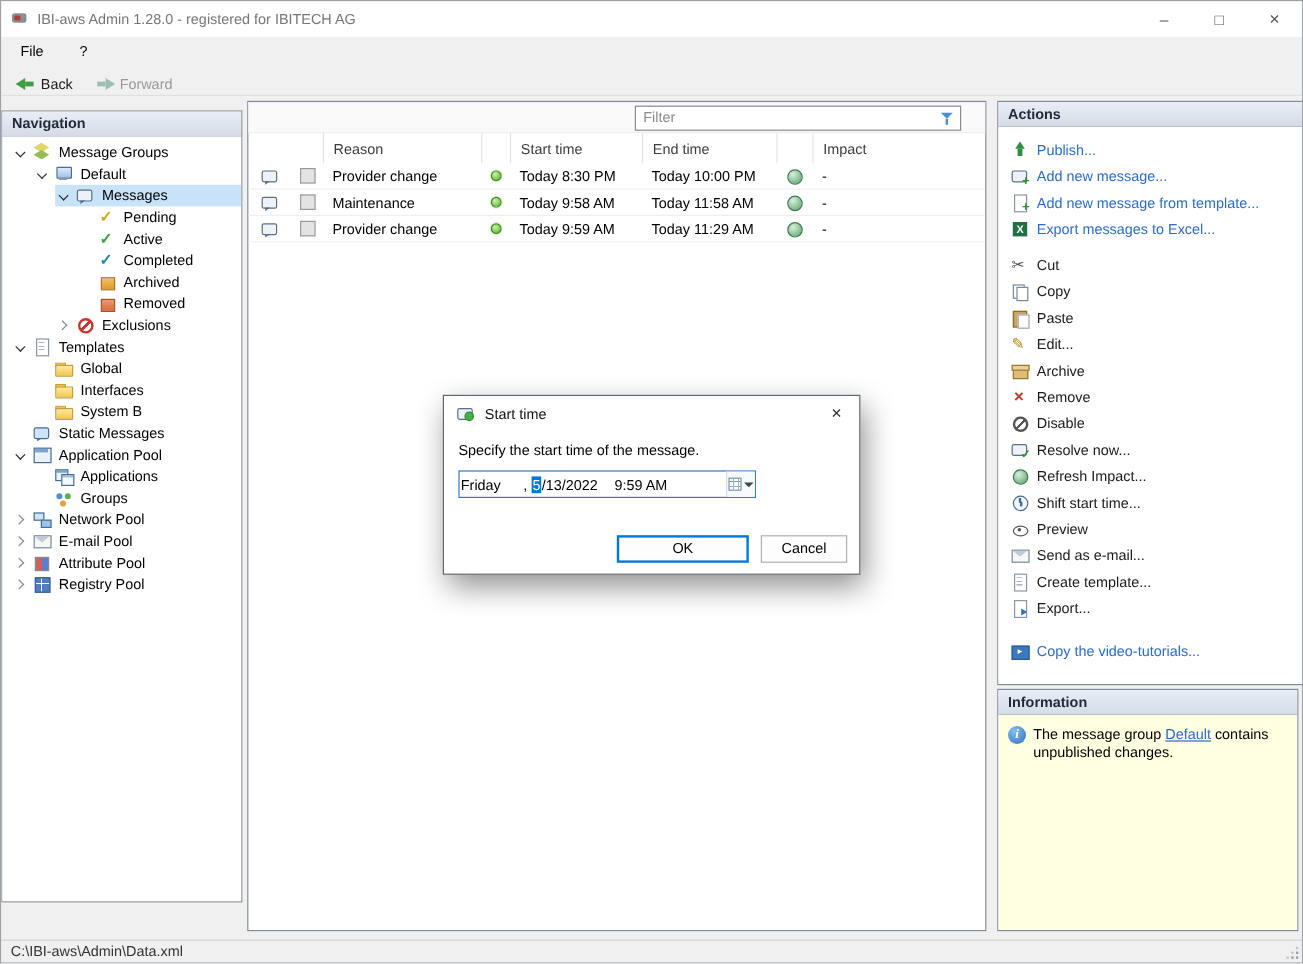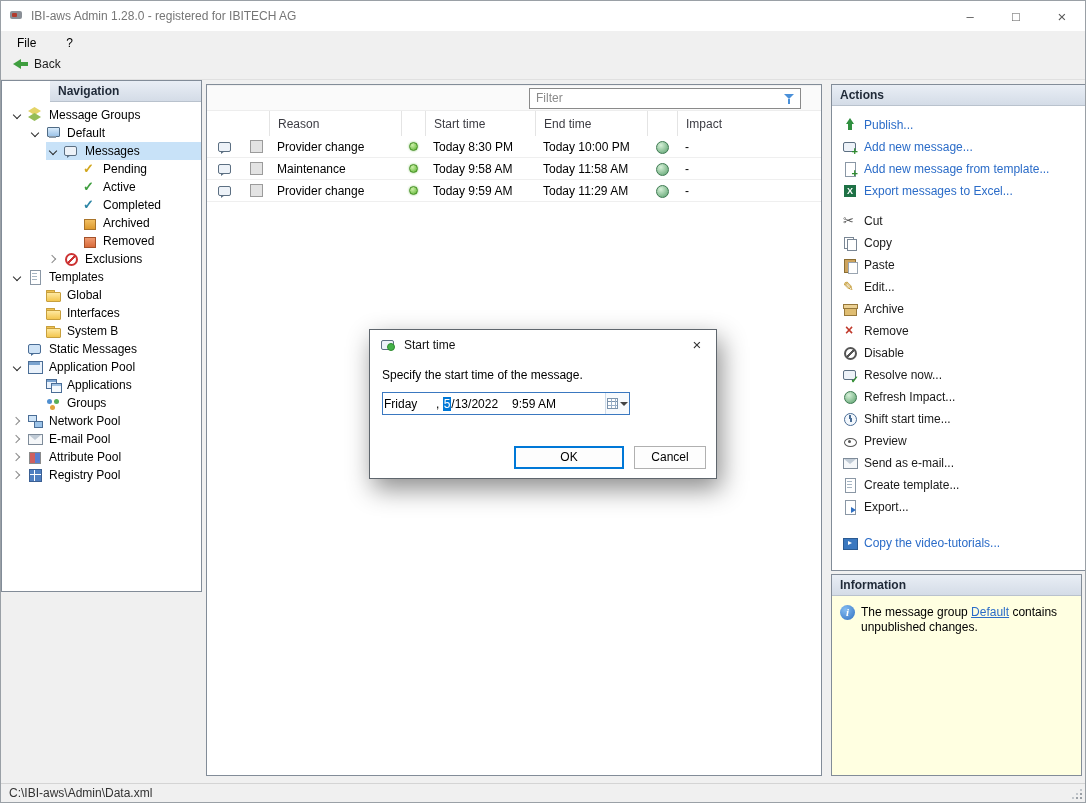--- a/index.html
+++ b/index.html
@@ -13,35 +13,35 @@
   .win-controls { margin-left:auto; display:flex; height:100%; }
   .win-btn { width:46px; display:flex; align-items:center; justify-content:center; color:#5a5a5a; font-size:13px; }
   .win-btn.close { font-size:15px; }
   .app-icon { position:relative; width:16px; height:16px; flex:none; }
   .app-icon::before { content:""; position:absolute; left:1px; top:3px; width:12px; height:8px; background:#8a8f96; border-radius:2px; }
   .app-icon::after { content:""; position:absolute; left:3px; top:5px; width:5px; height:4px; background:#b23b2e; border-radius:1px; }
 
   
   .menubar { position:absolute; left:0; top:30px; right:0; height:24px; background:#f0f0f0; display:flex; align-items:center; padding-left:10px; gap:18px; }
   .menu-item { padding:2px 6px; }
-  .toolbar { position:absolute; left:0; top:54px; right:0; height:25px; background:#f0f0f0; border-bottom:1px solid #e0e0e0; display:flex; align-items:flex-start; padding-left:6px; gap:6px;flex-direction:column; }
+  .toolbar { position:absolute; left:0; top:54px; right:0; height:25px; background:#f0f0f0; border-bottom:1px solid #e0e0e0; display:flex; align-items:flex-end; padding-left:6px; gap:6px; }
   .tool-btn { display:flex; align-items:center; gap:4px; padding:1px 6px; }
   .tool-btn .lbl { color:#1a1a1a; }
   .tool-btn.disabled .lbl { color:#9a9a9a; }
   .arrow { position:relative; width:17px; height:16px; flex:none; }
   .arrow.back::before { content:""; position:absolute; left:0; top:3px; border-top:5px solid transparent; border-bottom:5px solid transparent; border-right:8px solid #3f9e3f; }
   .arrow.back::after { content:""; position:absolute; left:8px; top:6px; width:7px; height:4px; background:#3f9e3f; }
   .arrow.fwd::before { content:""; position:absolute; right:0; top:3px; border-top:5px solid transparent; border-bottom:5px solid transparent; border-left:8px solid #9dbfae; }
   .arrow.fwd::after { content:""; position:absolute; right:8px; top:6px; width:7px; height:4px; background:#9dbfae; }
 
   
   .workspace { position:absolute; left:0; top:79px; right:0; bottom:19px; background:#f0f0f0; }
   .panel { position:absolute; border:1px solid #828c98; background:#fff; }
   .panel-header { height:21px; background:linear-gradient(#e9eef5,#d4dce7); border-bottom:1px solid #b9c2cd; font-weight:bold; color:#1f2937; display:flex; align-items:center; padding:0 8px; }
-  #nav-panel { left:0; top:0; width:201px; height:512px;padding-left:48px; }
+  #nav-panel { left:0; top:12px; width:201px; height:660px; }
   #main-panel { left:205px; top:4px; width:616px; height:692px; }
   #actions-panel { left:830px; top:4px; width:300px; height:487px; }
   #info-panel { left:830px; top:494px; width:251px; height:202px; }
 
   
   .tree { position:absolute; left:0; top:21px; right:0; bottom:0; background:#fff; padding-top:4px; overflow:hidden; }
   .tree-row { display:flex; align-items:center; height:18px; white-space:nowrap; }
   .row-inner { display:flex; align-items:center; gap:3px; flex:1; height:100%; padding-right:4px; }
   .tree-row.selected .row-inner { background:#c8e2f8; }
   .chev { width:14px; height:16px; position:relative; flex:none; }

